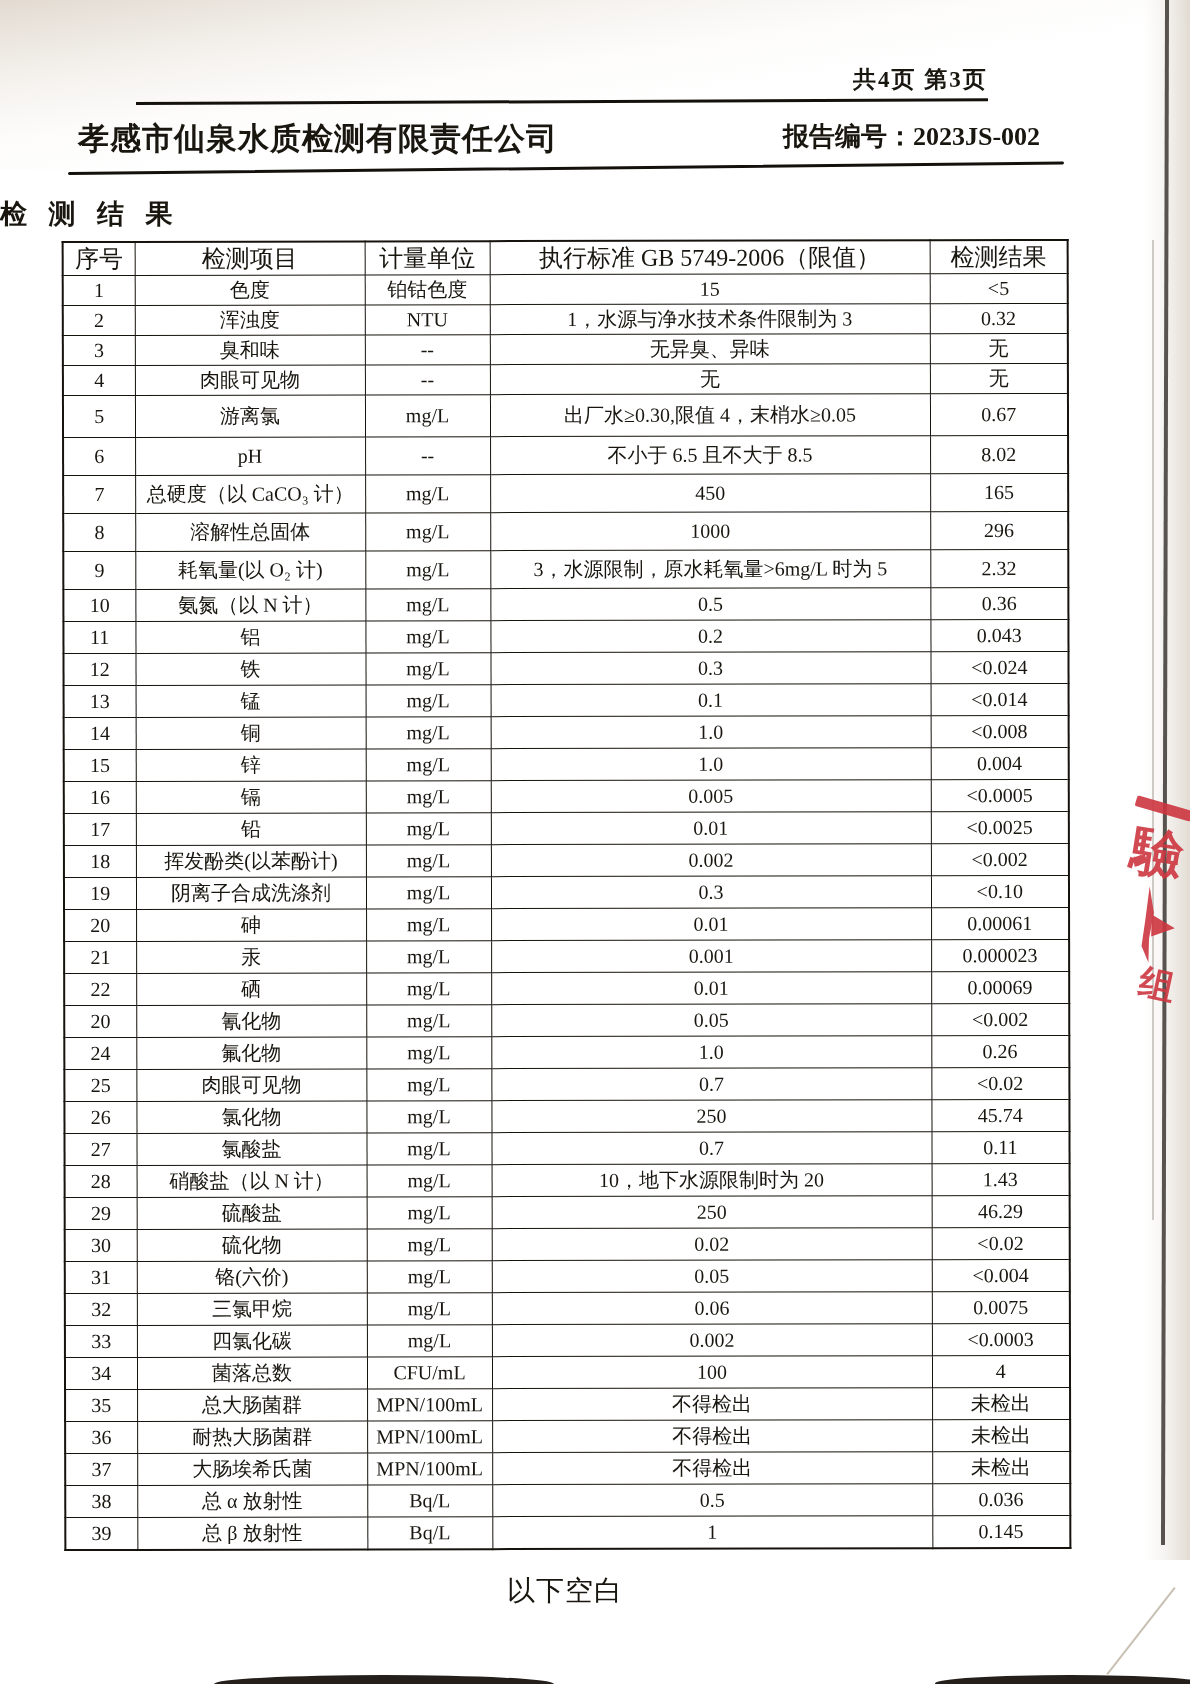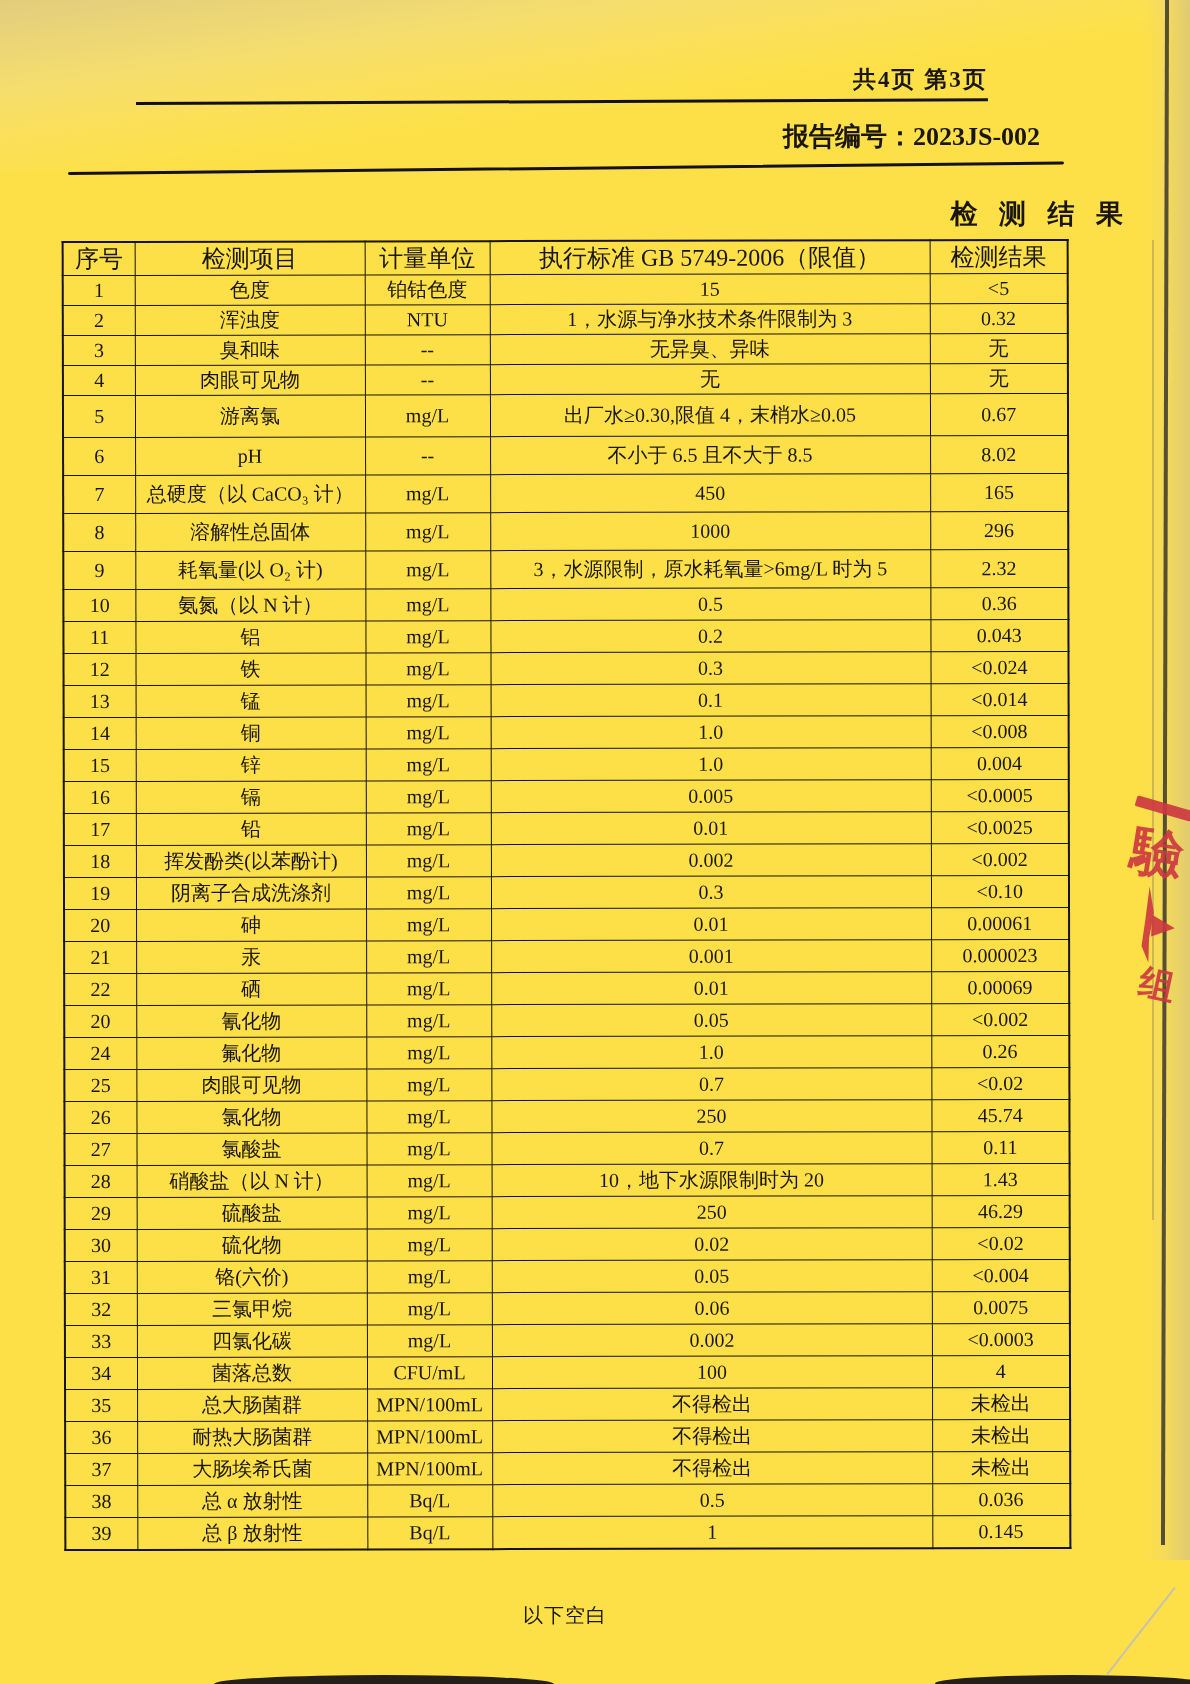--- a/index.html
+++ b/index.html
@@ -1,55 +1,55 @@
 <!DOCTYPE html>
 <html><head>
 <meta charset="utf-8">
 <style>
   html,body{margin:0;padding:0;background:#777;}
   .page{
     position:relative;width:1190px;height:1684px;margin:0 auto;
-    background:#fde047;overflow:hidden;
+    background:#ffffff;overflow:hidden;
     font-family:"Liberation Serif","DejaVu Serif",serif;color:#19160f;
   }
   
   .shade-top{position:absolute;left:0;top:0;width:100%;height:170px;pointer-events:none;
     background:linear-gradient(172deg,rgba(203,189,172,.55) 0%,rgba(224,215,202,.30) 26%,rgba(236,230,220,.12) 42%,transparent 58%);}
   .shade-right{position:absolute;right:0;top:0;width:46px;height:1560px;pointer-events:none;
     background:linear-gradient(to left,rgba(190,176,158,.45),rgba(206,195,180,.18) 55%,transparent);}
   .edge-line{position:absolute;left:1163px;top:0;width:4px;height:1545px;background:#34302a;opacity:.82;transform:rotate(.15deg);}
   .crease{position:absolute;left:1152px;top:240px;width:1.5px;height:980px;background:rgba(120,110,96,.35);}
   .scuff-bl{position:absolute;left:214px;bottom:-9px;width:340px;height:18px;background:#241f1a;border-radius:50%;}
   .scuff-br{position:absolute;left:935px;bottom:-8px;width:270px;height:17px;background:#241f1a;border-radius:50%;}
   .fold-br{position:absolute;right:-6px;bottom:52px;width:110px;height:2px;background:#c8c0b2;transform:rotate(-52deg);}
   
   .page-indicator{position:absolute;left:853px;top:64px;font-size:23px;letter-spacing:2px;font-weight:bold;}
   .rule{position:absolute;background:#14110c;}
   .rule1{left:136px;top:102px;width:852px;height:2.5px;transform:rotate(-.25deg);transform-origin:left center;}
   .rule2{left:68px;top:172px;width:996px;height:3px;transform:rotate(-.6deg);transform-origin:left center;border-radius:2px;}
   .company{position:absolute;left:78px;top:118px;font-size:31px;font-weight:bold;letter-spacing:1px;
     font-family:"Liberation Sans","DejaVu Sans",sans-serif;}
   .report-no{position:absolute;left:783px;top:119px;font-size:26px;font-weight:bold;}
-  .doc-title{position:absolute;left:0;top:196px;width:1130px;text-align:right;
+  .doc-title{position:absolute;left:0;top:196px;width:1130px;text-align:left;
     font-size:27px;font-weight:bold;letter-spacing:7px;font-family:"Liberation Sans","DejaVu Sans",sans-serif;}
   
   table.results{position:absolute;left:63px;top:240px;width:1005px;border-collapse:collapse;
     table-layout:fixed;transform:rotate(-.12deg);}
   table.results,table.results th,table.results td{border:1.7px solid #16120c;}
   table.results{border-width:2.5px;}
   th,td{padding:0 4px;text-align:center;vertical-align:middle;overflow:hidden;white-space:nowrap;}
   thead tr{height:31px;}
   th{font-size:24px;font-weight:normal;}
   td{font-size:20px;}
   td.c-item{font-size:20px;}
   tbody tr{height:32px;}
   tbody tr:nth-child(-n+4){height:30px;}
   tbody tr:nth-child(5){height:42px;}
   tbody tr:nth-child(n+6):nth-child(-n+9){height:38px;}
-  .footer-note{position:absolute;left:0;top:1572px;width:1130px;text-align:center;font-size:20px;letter-spacing:1px;margin-top:30px;}
+  .footer-note{position:absolute;left:0;top:1572px;width:1130px;text-align:center;font-size:28px;letter-spacing:1px;}
   
   .stamp{position:absolute;left:1125px;top:795px;width:65px;height:210px;color:#cd3640;
     filter:blur(.4px);opacity:.9;pointer-events:none;}
   .stamp .bar{position:absolute;left:10px;top:8px;width:58px;height:11px;background:#cd3640;transform:rotate(16deg);border-radius:2px;}
   .stamp .ch1{position:absolute;left:6px;top:24px;font-size:52px;font-weight:bold;transform:rotate(9deg);}
   .stamp .arrow{position:absolute;left:12px;top:92px;transform:rotate(4deg);}
   .stamp .ch2{position:absolute;left:14px;top:166px;font-size:36px;font-weight:bold;transform:rotate(12deg);}
 </style>
 </head>
 <body>
@@ -59,20 +59,21 @@
   <div class="shade-top"></div>
   <div class="shade-right"></div>
   <div class="edge-line"></div>
   <div class="crease"></div>
   <div class="scuff-bl"></div>
   <div class="scuff-br"></div>
   <div class="fold-br"></div>
 
   <div class="page-indicator">共4页 第3页</div>
   <div class="rule rule1"></div>
+  <div class="company">孝感市仙泉水质检测有限责任公司</div>
   <div class="report-no"><span>报告编号：</span><span>2023JS-002</span></div>
   <div class="rule rule2"></div>
   <div class="doc-title">检 测 结 果</div>
 
   <table class="results">
     <colgroup>
       <col style="width:72px">
         <col style="width:230px">
         <col style="width:125px">
       <col style="width:440px">

